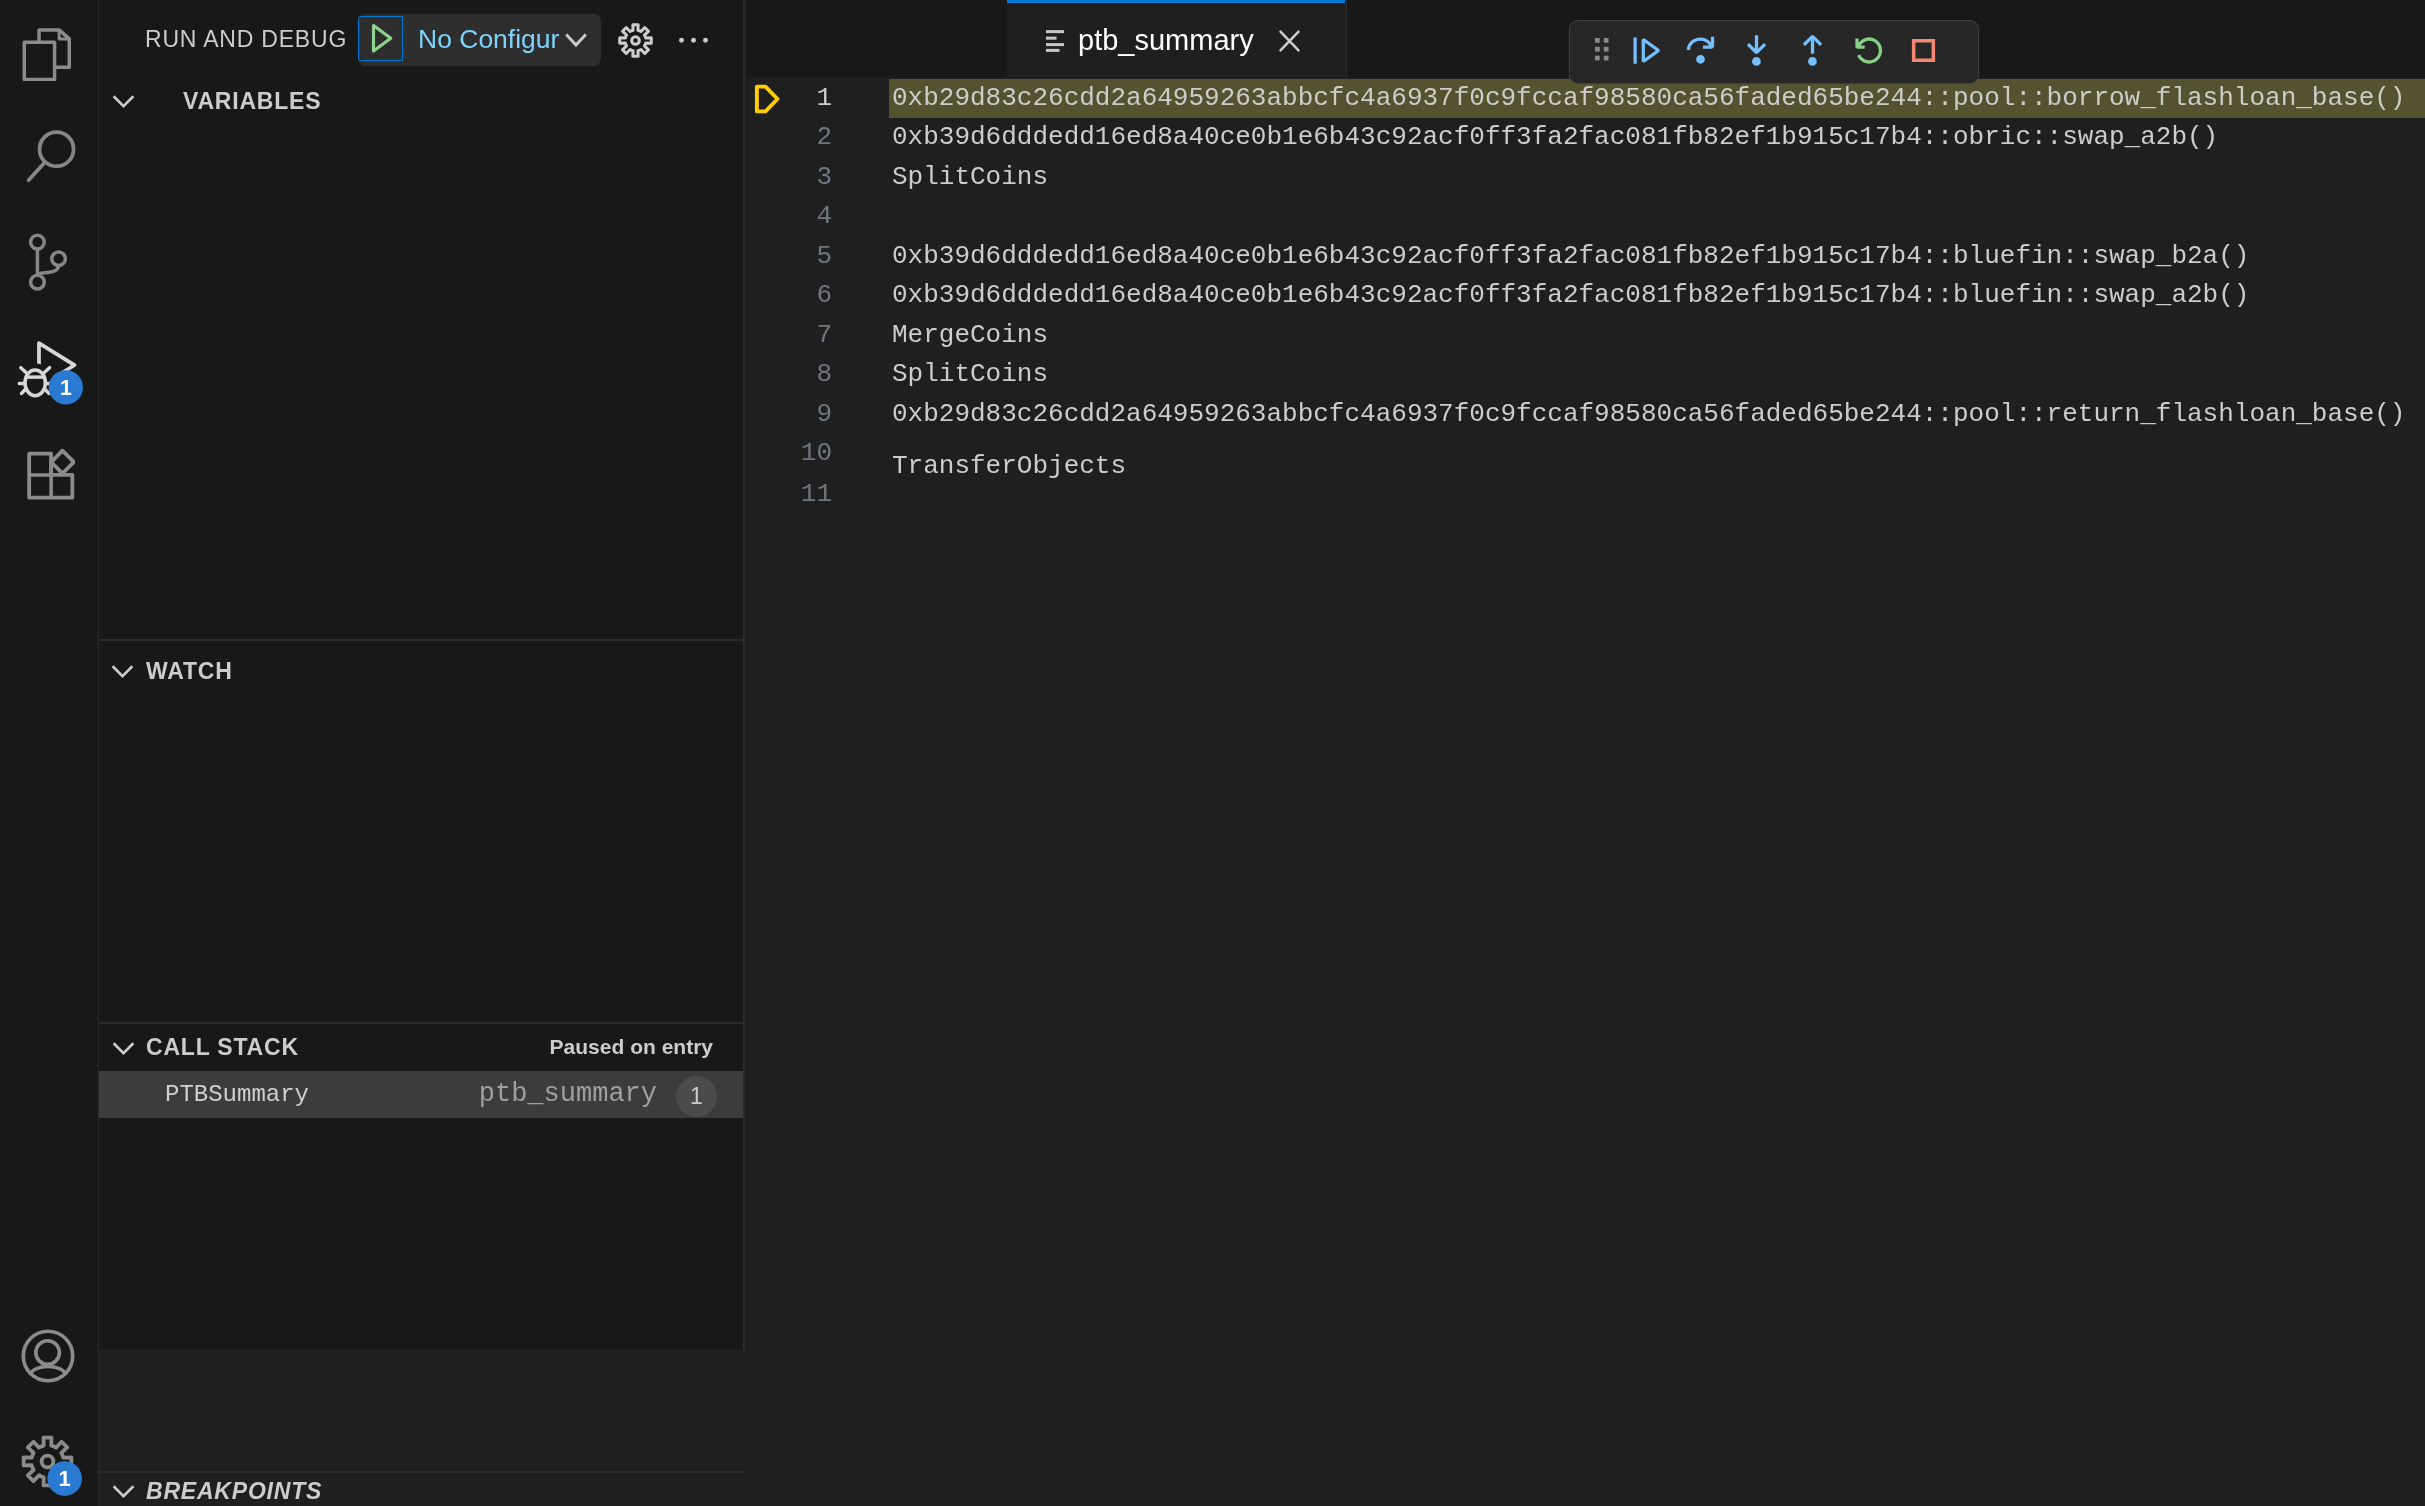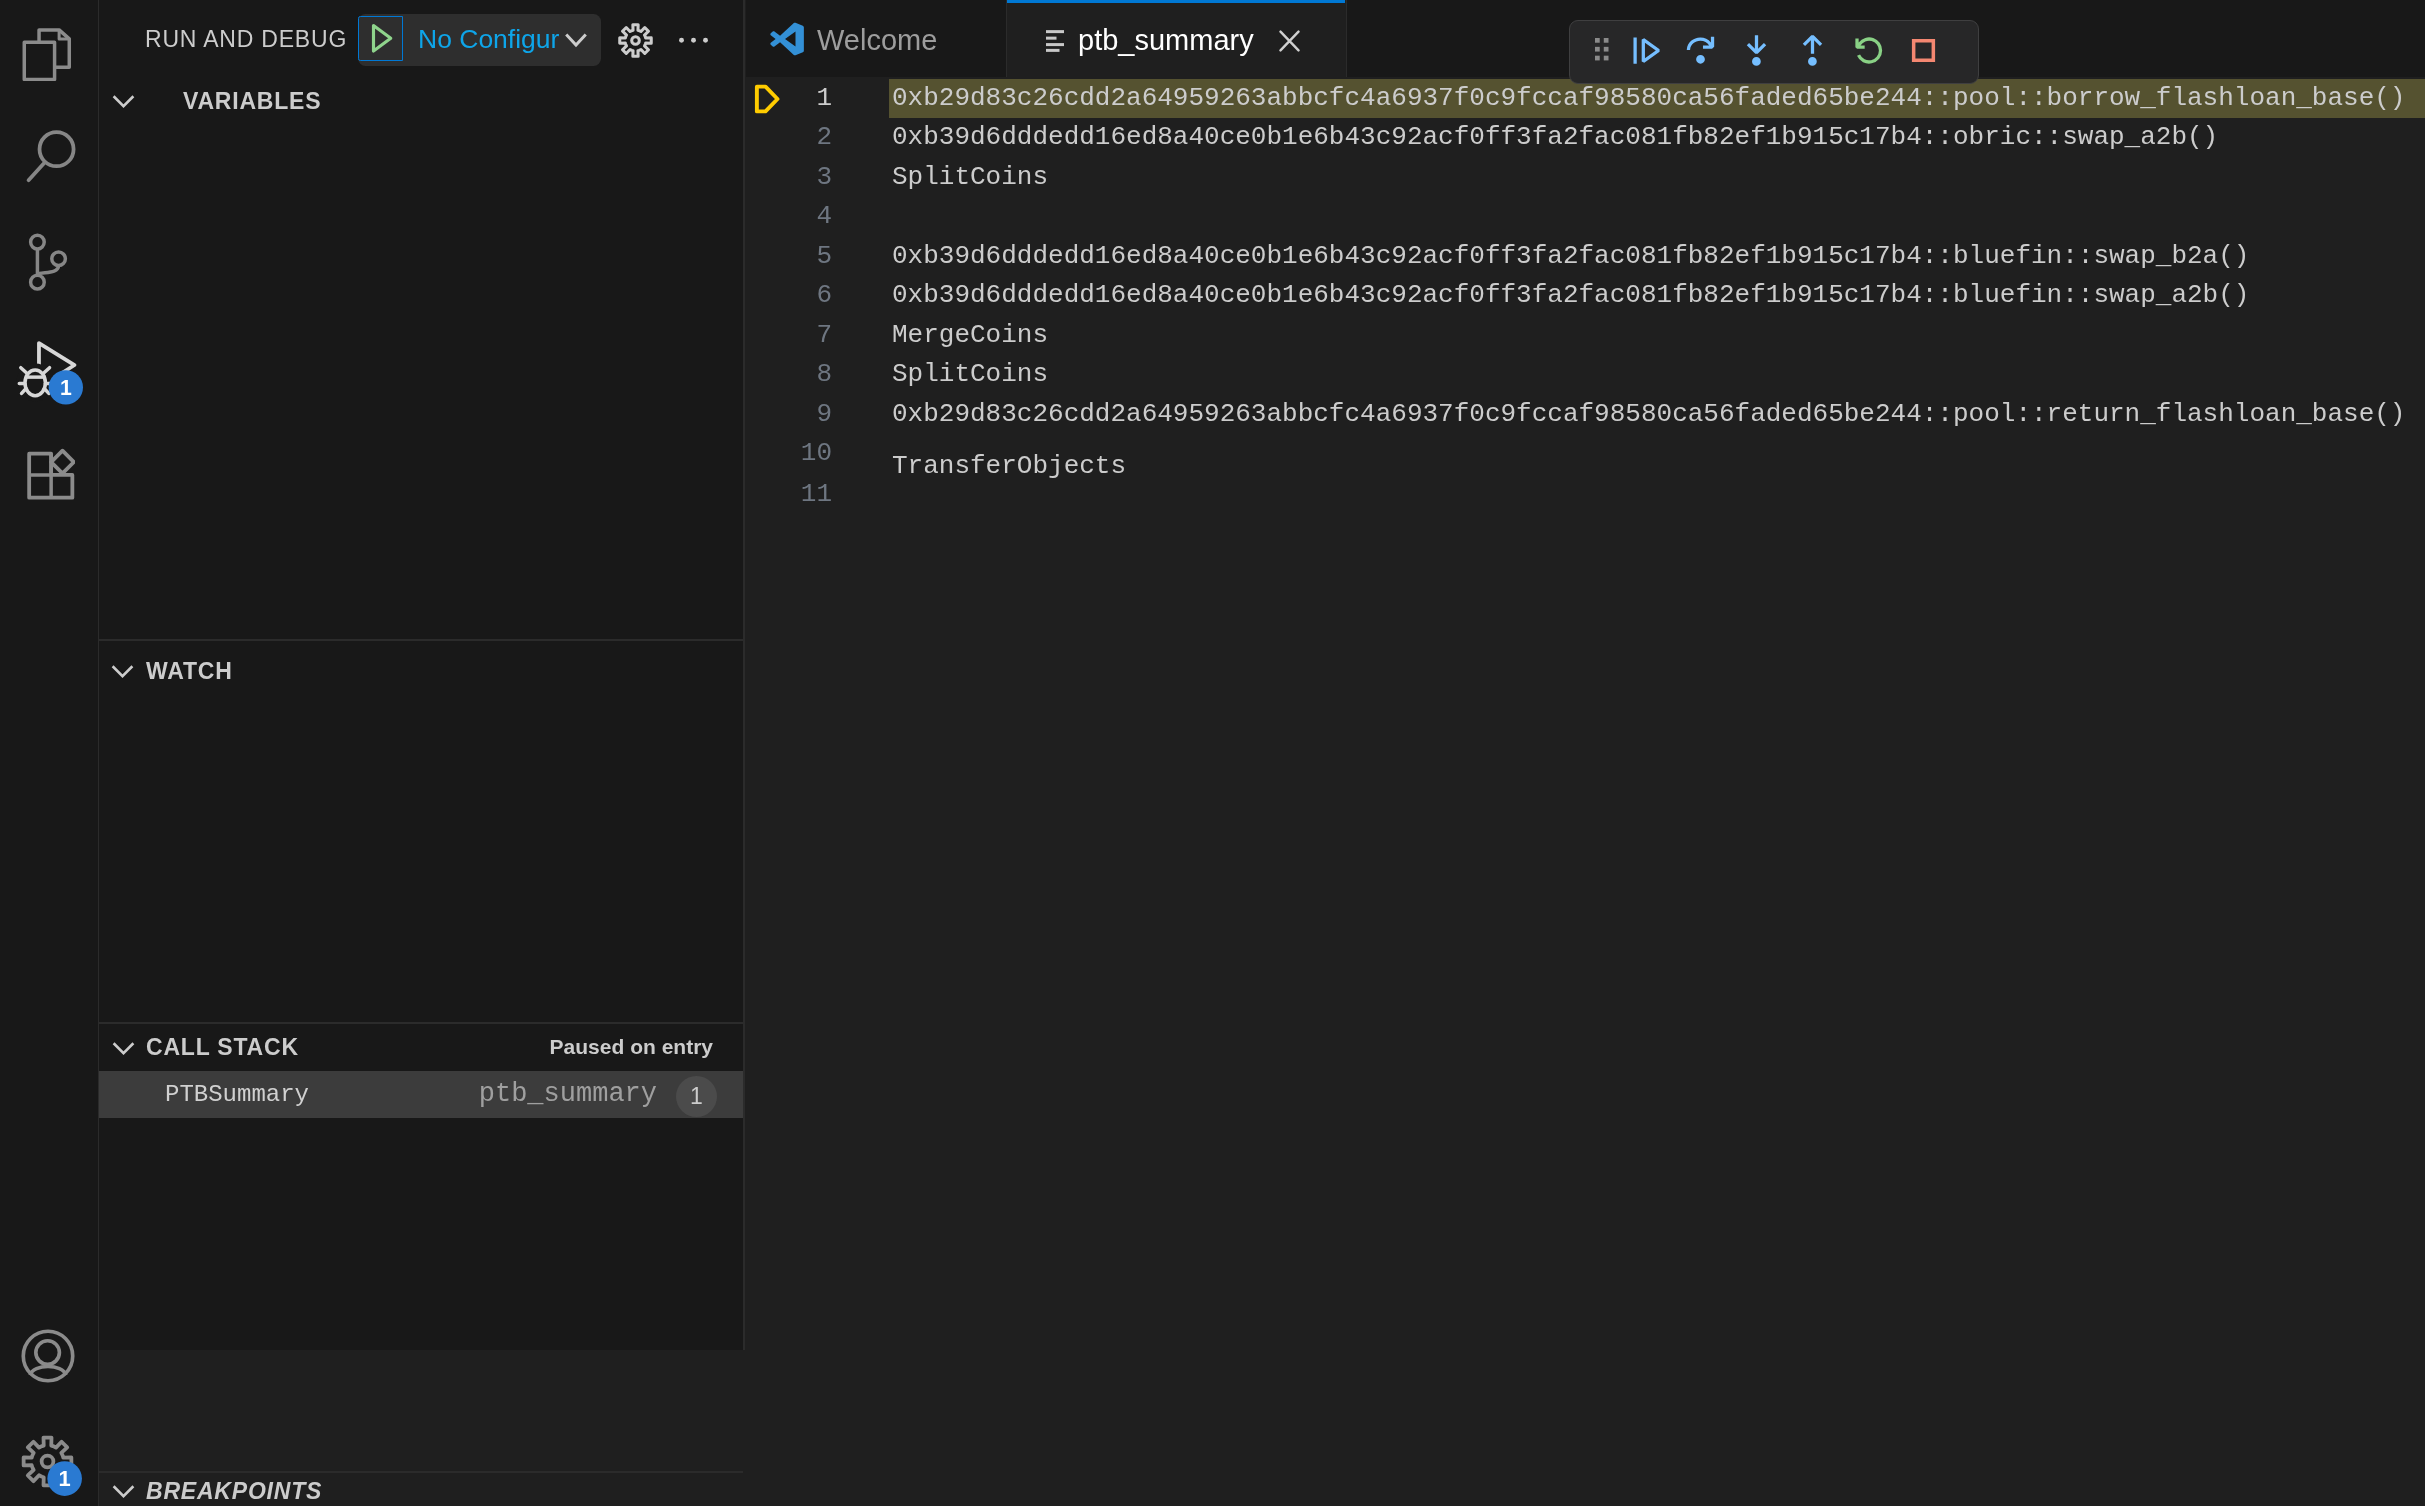--- a/index.html
+++ b/index.html
@@ -106,21 +106,21 @@
   </svg>
 </div>
 
 <div class="abs" id="sidebar">
   <div class="abs" style="left:46px;top:39px;transform:translateY(-50%);color:#cccccc;font-size:23px;letter-spacing:0.8px;">RUN AND DEBUG</div>
   <div class="abs" style="left:259px;top:13.7px;width:243px;height:52px;background:#2e2e2e;border-radius:7.6px;"></div>
   <div class="abs" style="left:259px;top:16px;width:43px;height:43px;border:1.9px solid #0078d4;background:#2e2e2e;border-radius:2.3px 0 0 2.3px;"></div>
   <svg class="abs" style="left:267px;top:18px;" width="30" height="42" viewBox="0 0 40 56">
     <path d="M10 10 L33 27 L10 44 Z" fill="none" stroke="#8fd48c" stroke-width="4.2" stroke-linejoin="round"></path>
   </svg>
-  <div class="abs" style="left:319px;top:39px;transform:translateY(-50%);color:#0ea5e9;font-size:26.5px;">No Configur</div>
+  <div class="abs" style="left:319px;top:39px;transform:translateY(-50%);color:#7dd3fc;font-size:26.5px;">No Configur</div>
   <svg class="abs" style="left:465px;top:30px;" width="24" height="21" viewBox="0 0 32 28">
     <path d="M3 6 L16 20 L29 6" fill="none" stroke="#cccccc" stroke-width="4"></path>
   </svg>
   <svg class="abs" style="left:519px;top:23px;" width="35" height="35" viewBox="0 0 46 46">
     <use href="#gearhdr" stroke="#cccccc" fill="none"></use>
   </svg>
   <svg class="abs" style="left:575px;top:35px;" width="39" height="10.6" viewBox="0 0 52 14">
     <circle cx="10" cy="7" r="3.3" fill="#cccccc"></circle>
     <circle cx="26" cy="7" r="3.3" fill="#cccccc"></circle>
     <circle cx="42" cy="7" r="3.3" fill="#cccccc"></circle>
@@ -150,26 +150,20 @@
 
   <div class="sep" style="top:1471px;"></div>
   <svg class="abs" style="left:13px;top:1484px;" width="23" height="13.7" viewBox="0 0 30 18">
     <path d="M2 3 L15 16 L28 3" fill="none" stroke="#cccccc" stroke-width="3.4"></path>
   </svg>
   <div class="hdr" style="left:47px;top:1491px;transform:translateY(-50%);font-style:italic;">BREAKPOINTS</div>
 </div>
 
 <div class="abs" id="editor">
   <div id="tabbar">
-    <div class="tab" id="tab1">
-      <svg class="abs" style="left:23.5px;top:22px;" width="34" height="34" viewBox="0 0 100 100">
-        <path fill="#3390d6" d="M96.5 10.7 75 2.3c-1.7-.7-3.6-.3-4.9 1L29.6 40.2 13.1 27.7c-1.5-1.2-3.7-1.1-5.1.2L2.2 33.2c-1.6 1.5-1.6 4 0 5.5L16.5 50 2.2 61.3c-1.6 1.5-1.6 4 0 5.5l5.8 5.3c1.4 1.3 3.6 1.4 5.1.2l16.5-12.5 40.5 36.9c1.3 1.3 3.2 1.7 4.9 1l21.5-8.4c1.9-.8 3.1-2.6 3.1-4.6V15.3c0-2-1.2-3.8-3.1-4.6zM75 72.3 44.2 50 75 27.7v44.6z"></path>
-      </svg>
-      <div class="tabtxt" style="left:71px;color:#9d9d9d;">Welcome</div>
-    </div>
     <div class="tab" id="tab2">
       <div class="topline"></div>
       <svg class="abs" style="left:39px;top:30px;" width="18" height="22" viewBox="0 0 24 29">
         <g fill="#c8c8c8">
           <rect x="0" y="0" width="24" height="4"></rect>
           <rect x="0" y="8.7" width="14" height="4"></rect>
           <rect x="0" y="17.3" width="24" height="4"></rect>
           <rect x="0" y="25" width="18" height="4"></rect>
         </g>
       </svg>

